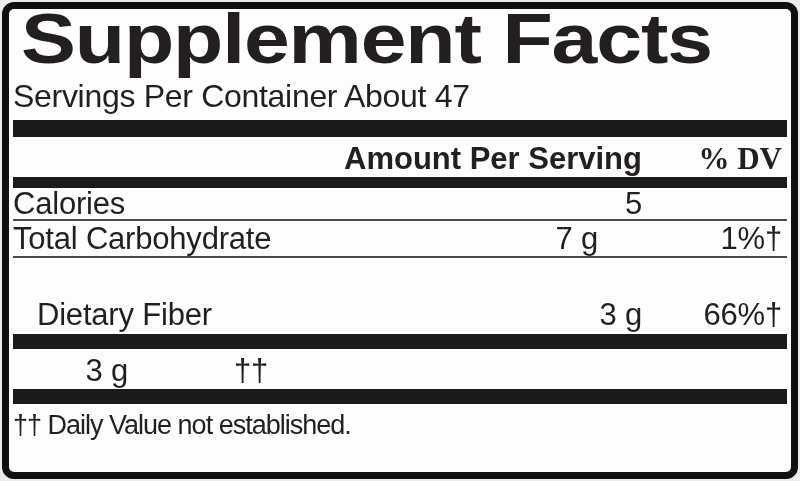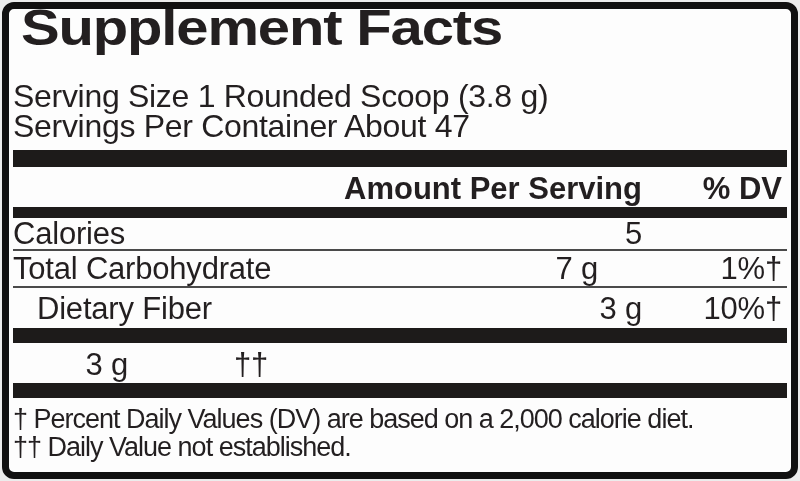--- a/index.html
+++ b/index.html
@@ -22,21 +22,21 @@
     width: 796px;
     height: 477px;
     background: #fdfdfd;
     border: 7px solid #111010;
     border-radius: 12px;
     padding: 0 4px;
     overflow: hidden;
   }
   .title {
     font-weight: bold;
-    font-size: 50px;
+    font-size: 71px;
     line-height: 1;
     margin-top: -6px;
     height: 74px;
     white-space: nowrap;
   }
   .title-inner {
     display: inline-block;
     transform: scaleX(1.16);
     transform-origin: 0 50%;
     margin-left: 8px;
@@ -58,56 +58,55 @@
   .bar-bottom     { height: 15px; }
   .head-row {
     display: flex;
     align-items: flex-start;
     margin-top: 9px;
     font-weight: bold;
     font-size: 31px;
     line-height: 26px;
   }
   .head-amt { flex: 1; text-align: right; }
-  .head-dv  { width: 140px; text-align: right; padding-right: 5px; }
+  .head-dv  { width: 140px; text-align: right; padding-right: 5px; font-family: Liberation Serif, serif; }
   .row {
     display: flex;
     align-items: baseline;
     font-size: 31px;
     line-height: 29px;
     letter-spacing: -0.2px;
   }
   .row .name { flex: 1; white-space: nowrap; }
   .row .amt  { width: 115px; text-align: right; white-space: nowrap; }
   .row .dv   { width: 140px; text-align: right; padding-right: 5px; white-space: nowrap; }
   .rule { border-bottom: 2px solid #4a4a4a; align-items: center; }
   .row-calories  { padding: 1px 0; }
   .row-carb      { padding: 3px 0; gap: 44px; }
-  .row-fiber     { padding: 6px 0 5px 0; }
+  .row-fiber     { padding: 6px 0 5px 0; margin-top: 36px; }
   .row-fiber .name { padding-left: 24px; }
   .row-inulin    { padding: 7px 0 4px 0; }
   .footnotes {
     margin-top: 7px;
     font-size: 27px;
     line-height: 28px;
     letter-spacing: -1px;
     white-space: nowrap;
   }
 </style>
 </head>
 <body>
 
 <div class="label">
 
   <div class="title">
     <span class="title-inner">Supplement Facts</span>
   </div>
 
   <div class="serving-block">
-    <div>Serving Size 1 Rounded Scoop (3.8 g)</div>
     <div>Servings Per Container About 47</div>
   </div>
 
   <div class="bar bar-top"></div>
 
   <div class="head-row">
     <div class="head-amt">Amount Per Serving</div>
     <div class="head-dv">% DV</div>
   </div>
 
@@ -121,30 +120,29 @@
 
   <div class="row row-carb rule">
     <div class="name">Total Carbohydrate</div>
     <div class="amt">7 g</div>
     <div class="dv">1%†</div>
   </div>
 
   <div class="row row-fiber">
     <div class="name">Dietary Fiber</div>
     <div class="amt">3 g</div>
-    <div class="dv">10%†</div>
+    <div class="dv">66%†</div>
   </div>
 
   <div class="bar bar-mid"></div>
 
   <div class="row row-inulin">
     <div class="amt">3 g</div>
     <div class="dv">††</div>
   </div>
 
   <div class="bar bar-bottom"></div>
 
   <div class="footnotes">
-    <div>† Percent Daily Values (DV) are based on a 2,000 calorie diet.</div>
     <div>†† Daily Value not established.</div>
   </div>
 
 </div>
 
 </body></html>

